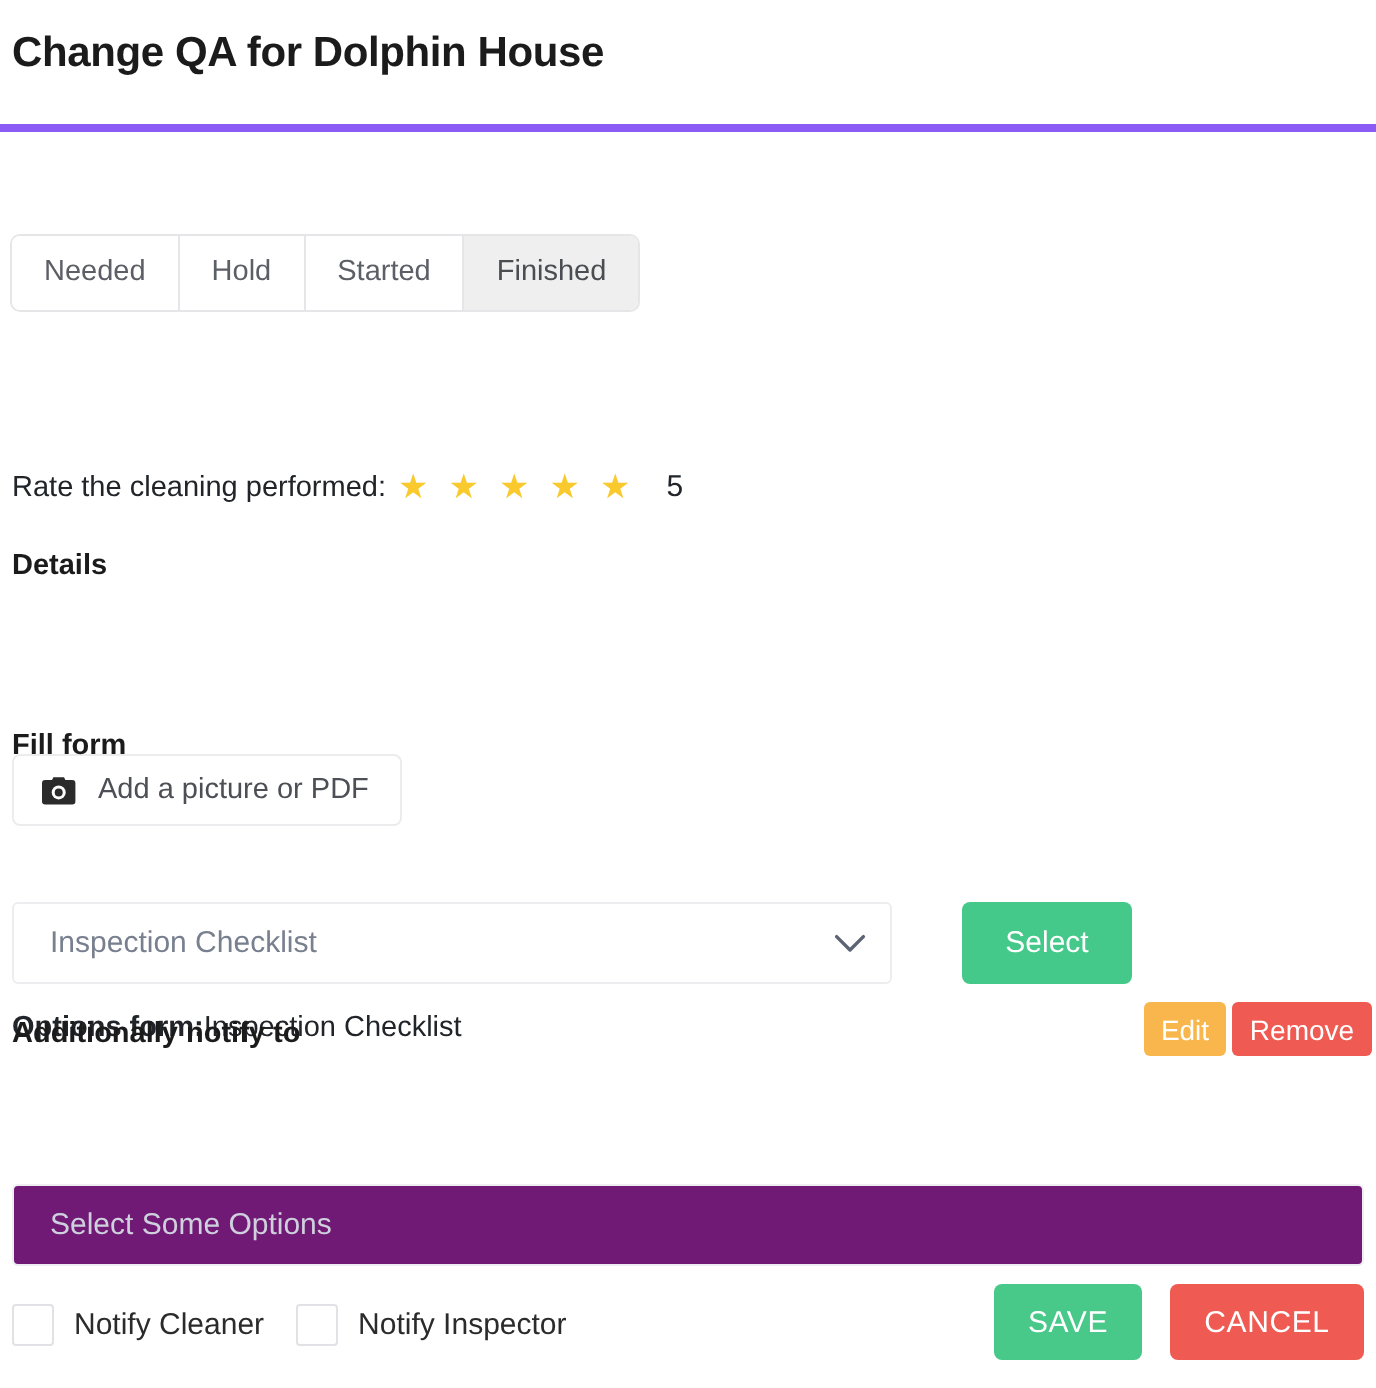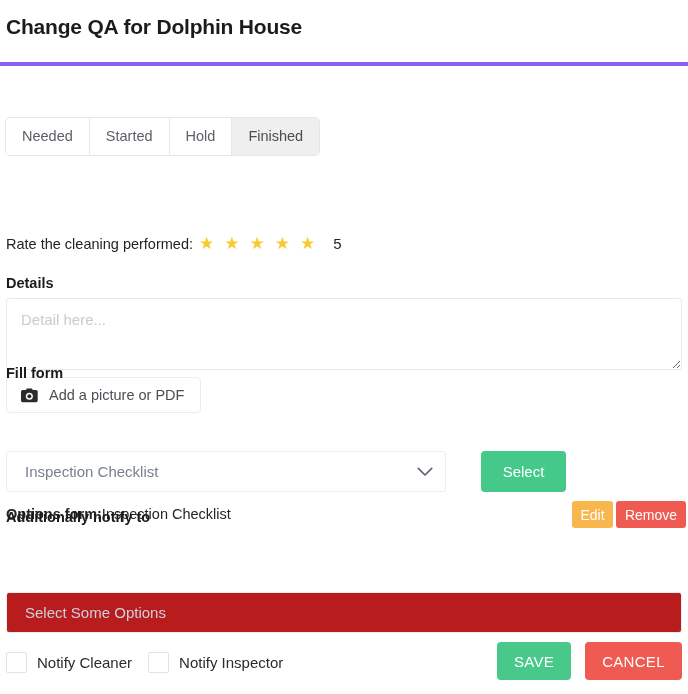--- a/index.html
+++ b/index.html
@@ -252,21 +252,21 @@
   
   .multi-select {
     position: absolute;
     top: 526px;
     left: 6px;
     width: 676px;
     height: 41px;
     box-sizing: border-box;
     border: 1px solid #eeeef2;
     border-radius: 3px;
-    background: #b91c1c;
+    background: #701a75;
     display: flex;
     align-items: center;
     padding: 0 18px;
     cursor: text;
   }
   .multi-placeholder {
     font-size: 15px;
     color: #cfd0dd;
     white-space: nowrap;
   }
@@ -344,38 +344,37 @@
 
   <div class="modal-header">
     <h1 class="modal-title">Change QA for Dolphin House</h1>
   </div>
 
   <div class="modal-body">
 
 
     <div class="segmented">
       <button class="seg-btn">Needed</button>
+      <button class="seg-btn">Hold</button>
       <button class="seg-btn">Started</button>
-      <button class="seg-btn">Hold</button>
       <button class="seg-btn active">Finished</button>
     </div>
 
     <div class="rating-row">
       <span class="rating-text">Rate the cleaning performed:</span>
       <span class="star">★</span>
       <span class="star">★</span>
       <span class="star">★</span>
       <span class="star">★</span>
       <span class="star">★</span>
       <span class="rating-value">5</span>
     </div>
 
     <div class="section-label lbl-details">Details</div>
 
-    <textarea class="details-area" placeholder="Detail here..." style=""></textarea>
 
     <div class="add-pic-btn">
       <span class="cam-icon">
         <svg width="17" height="15" viewBox="0 0 17 15" xmlns="http://www.w3.org/2000/svg">
           <path d="M5.7 0.6 L5.0 2.0 L1.6 2.0 A1.6 1.6 0 0 0 0 3.6 L0 12.6 A1.6 1.6 0 0 0 1.6 14.2 L15.1 14.2 A1.6 1.6 0 0 0 16.7 12.6 L16.7 3.6 A1.6 1.6 0 0 0 15.1 2.0 L11.7 2.0 L11.0 0.6 Z" fill="#2b2b2b"></path>
           <circle cx="8.35" cy="8.2" r="3.5" fill="#ffffff"></circle>
           <circle cx="8.35" cy="8.2" r="2.0" fill="#2b2b2b"></circle>
         </svg>
       </span>
       <span class="add-pic-label">Add a picture or PDF</span>

